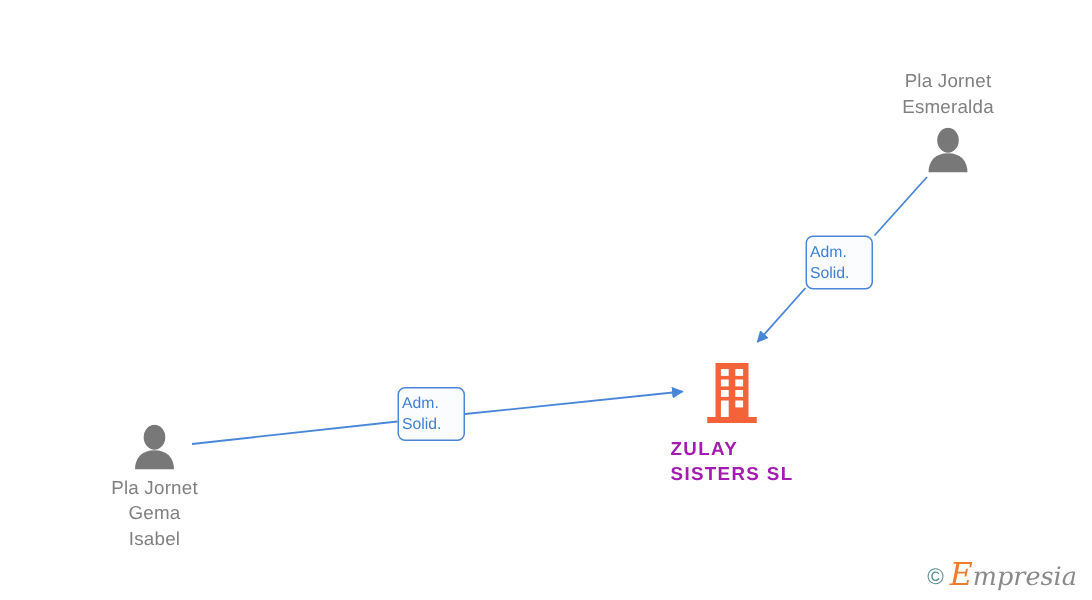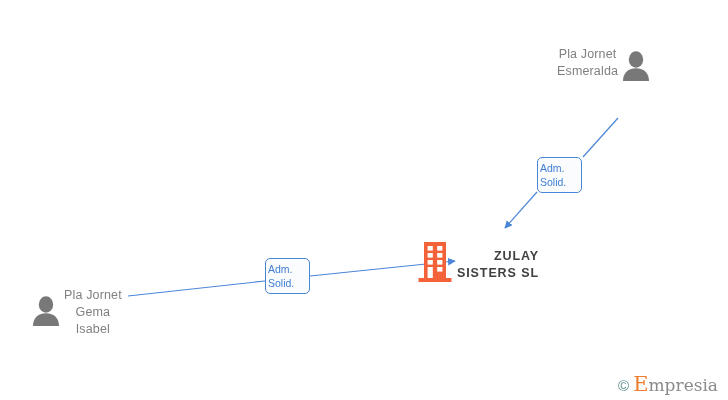--- a/index.html
+++ b/index.html
@@ -22,39 +22,39 @@
     left: 0;
     top: 0;
     width: 728px;
     height: 400px;
   }
 
   
   .node {
     position: absolute;
     display: flex;
-    flex-direction: row;
+    flex-direction: column;
     align-items: center;
     width: 150px;
   }
   .person-icon svg, .company-icon svg { display: block; }
 
   .node-label {
     color: #808080;
     font-size: 12.5px;
     line-height: 17px;
     text-align: center;
     white-space: pre-line;
     letter-spacing: 0.15px;
   }
   .company-label {
-    color: #404040;
+    color: #a21caf;
     font-size: 12.5px;
     line-height: 17px;
-    text-align: right;
+    text-align: left;
     font-weight: bold;
     white-space: pre-line;
     letter-spacing: 0.9px;
   }
 
   
   #node-esmeralda {
     left: 557px;
     top: 46px;
   }
@@ -110,20 +110,21 @@
     align-items: center;
     gap: 4px;
   }
   #watermark .copy {
     color: #5b8c8c;
     font-size: 15px;
     line-height: 15px;
   }
   #watermark .brand {
     font-family: "DejaVu Serif", serif;
+    font-style: italic;
     font-size: 17px;
     line-height: 17px;
     color: #8a8a8a;
   }
   #watermark .brand .cap {
     color: #ef7d2e;
     font-size: 21px;
   }
 </style>
 </head>

